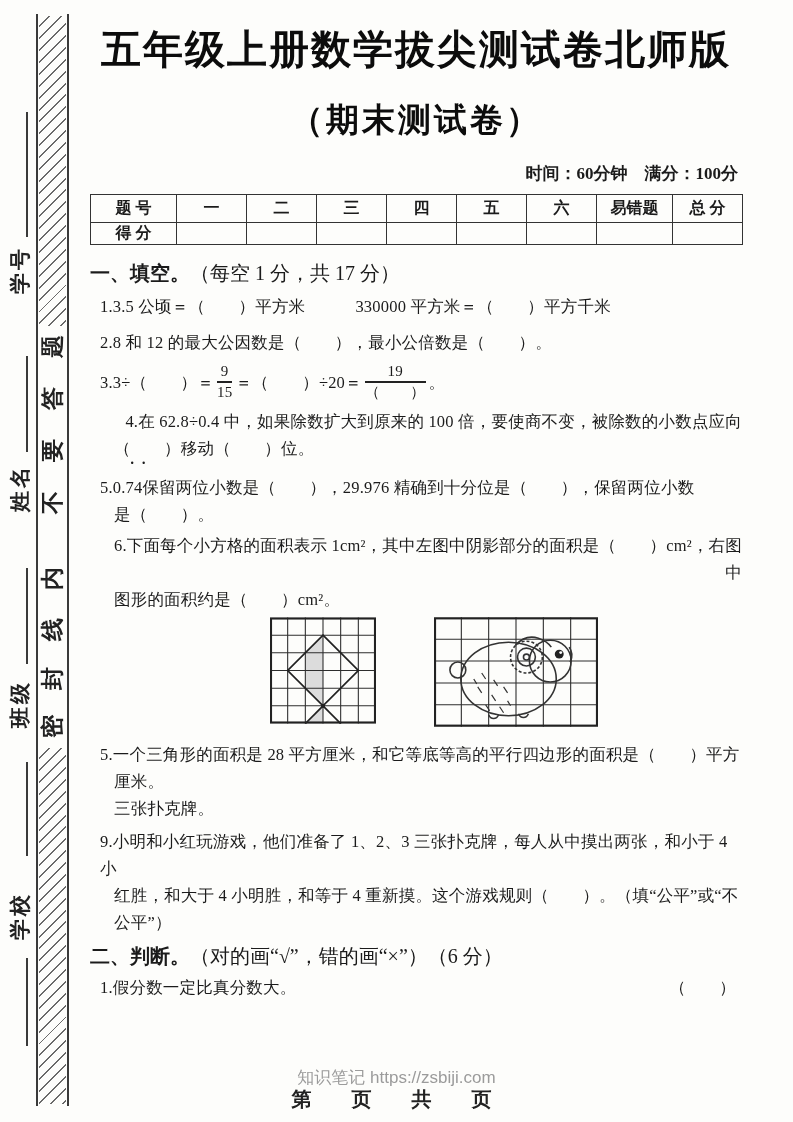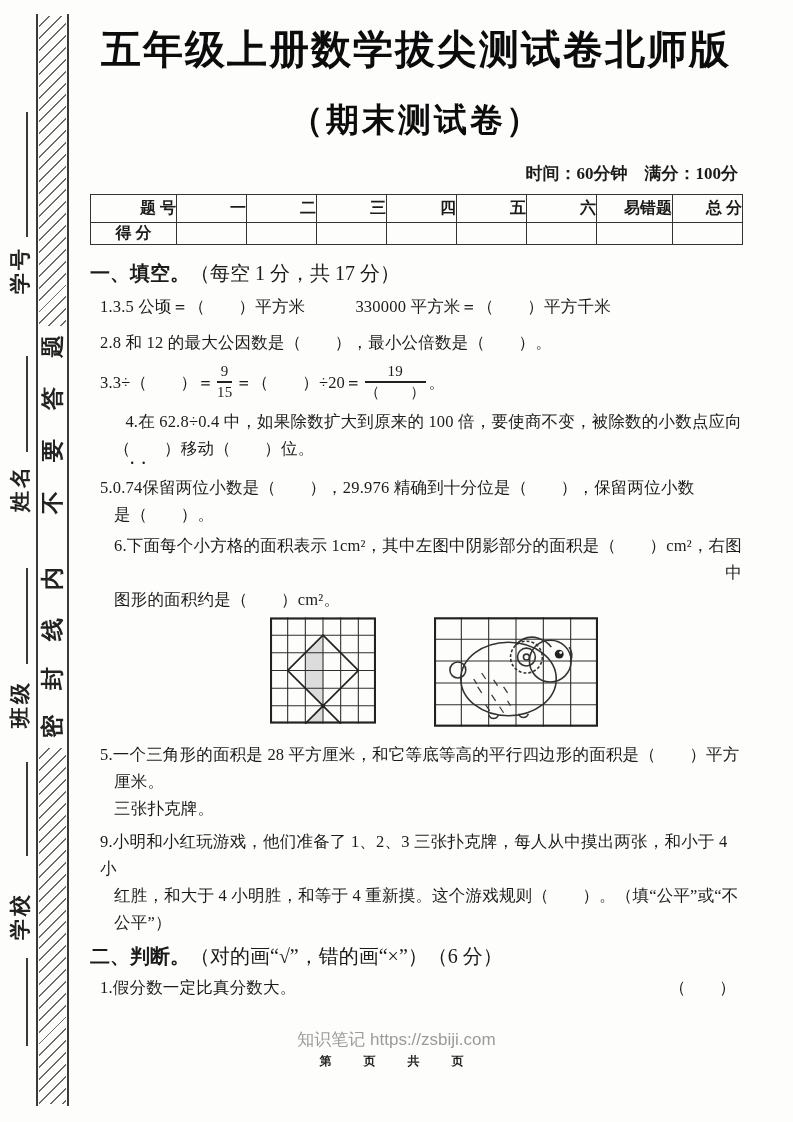--- a/index.html
+++ b/index.html
@@ -50,21 +50,21 @@
     font-size:33px; line-height:40px; font-weight:800; letter-spacing:3px; color:#0c0c0c;
   }
   .time-info { margin-top:22px; height:22px; text-align:right; padding-right:4px;
     font-size:17px; font-weight:600; }
 
   table.score-table { margin-top:10px; width:652px; border-collapse:collapse; table-layout:fixed; }
   table.score-table td {
     border:1.4px solid #333; text-align:center; vertical-align:middle;
     font-size:16px; font-weight:600; color:#1b1b1b;
   }
-  table.score-table tr.r1 td { height:28px;text-align:right; }
+  table.score-table tr.r1 td { height:28px; }
   table.score-table tr.r2 td { height:16px; }
 
   .sec-head { margin-top:16px; font-size:20px; line-height:24px; }
   .sec-head .b { font-weight:800; }
   .q { font-size:16.5px; line-height:27px; letter-spacing:0.2px; }
   .l1 { margin-left:10px; }
   .l2 { margin-left:24px; }
   .mt8 { margin-top:8px; } .mt9 { margin-top:9px; } .mt4 { margin-top:4px;text-align:right; }
   .mt12 { margin-top:12px; } .mt6 { margin-top:6px; }
 
@@ -76,24 +76,24 @@
   .rep-wrap { position:relative; display:inline-block; }
   .rep-dots { position:absolute; top:-11px; left:0; width:100%; text-align:center;
     font-size:16px; letter-spacing:6px; text-indent:4px; line-height:10px; font-weight:700; }
 
   .figures { margin-top:4px; height:112px; display:flex; align-items:flex-start; }
   .fig-left { margin-left:180px; }
   .fig-right { margin-left:58px; }
 
   .judge-line { display:flex; justify-content:space-between; padding-right:6px; }
 
-  .footer { position:absolute; top:1030px; left:0; width:793px; text-align:center; }
+  .footer { position:absolute; top:1068px; left:0; width:793px; text-align:center; }
   .watermark { font-family:"Liberation Sans","DejaVu Sans",sans-serif;
     font-size:17px; color:#9b9b9b; line-height:20px; }
-  .page-label { margin-top:2px; font-size:12px; font-weight:700; letter-spacing:10px;
+  .page-label { margin-top:2px; font-size:20px; font-weight:700; letter-spacing:10px;
     color:#222; line-height:19px; }
 </style>
 </head>
 <body>
 
 <div class="page">
 
   <aside>
     <div class="side-label" style="top:294px">学号</div>
     <div class="side-label" style="top:512px">姓名</div>

